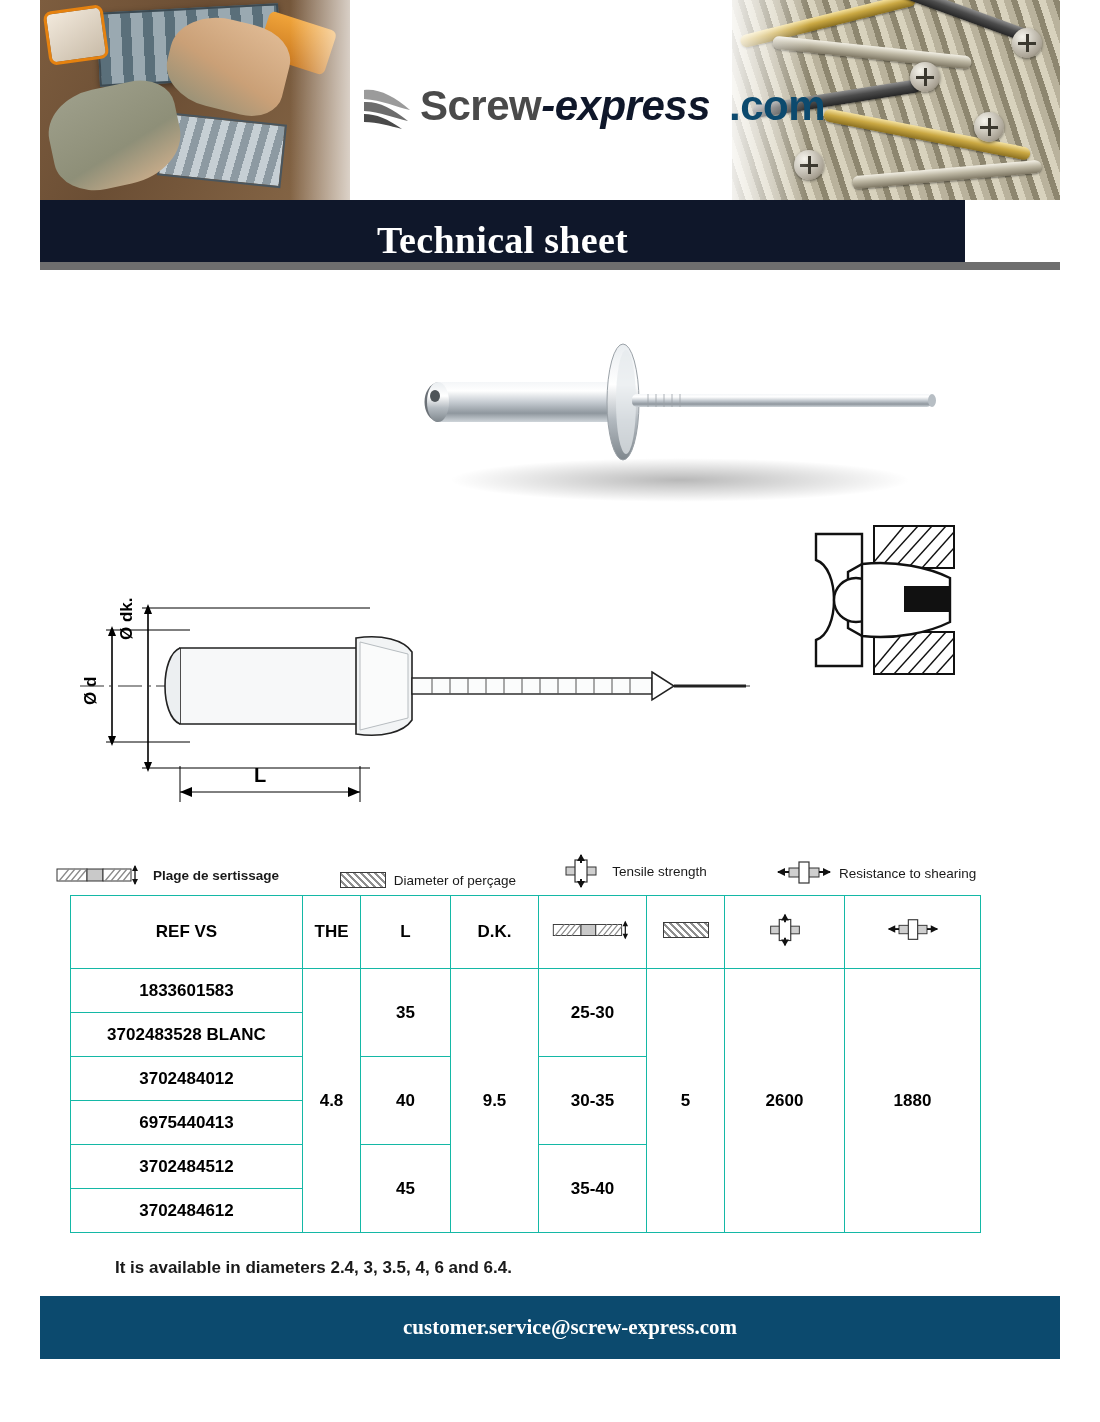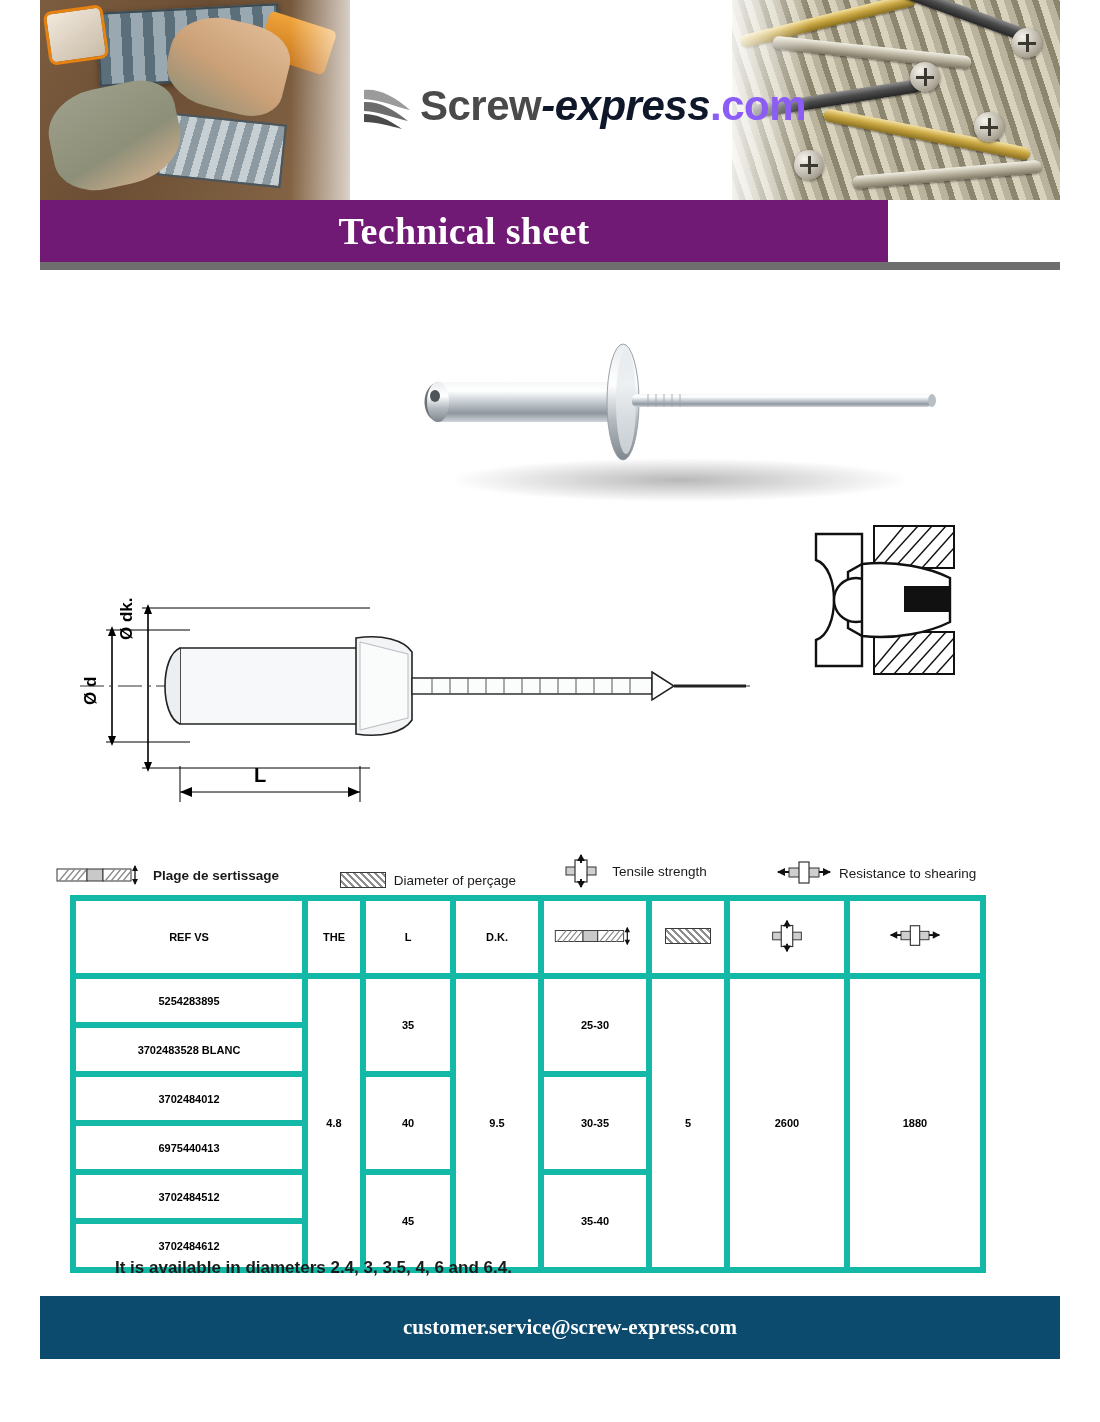--- a/index.html
+++ b/index.html
@@ -151,31 +151,31 @@
   .logo-mark { width: 58px; height: 52px; flex: none; margin-right: 2px; }
   .logo-text {
     font-size: 42px;
     font-weight: bold;
     letter-spacing: -0.5px;
     white-space: nowrap;
     font-family: "Liberation Sans", sans-serif;
   }
   .logo-text .part1 { color: #4a4a4a; }
   .logo-text .part2 { color: #0f172a; font-style: italic; }
-  .logo-text .part3 { color: #8b5cf6; }
+  .logo-text .part3 { color: #0c4a6e; margin-left: 19px; }
 
   .title-bar {
     position: absolute;
     left: 40px;
     top: 200px;
-    width: 848px;
+    width: 925px;
     height: 62px;
-    background: #701a75;
+    background: #0f172a;
     display: flex;
-    align-items: center;
+    align-items: flex-end;
     justify-content: center;
   }
   .title-bar .title {
     color: #ffffff;
     font-size: 38px;
     font-weight: bold;
     font-family: "Liberation Serif", serif;
     letter-spacing: .3px;
   }
   .title-underline {
@@ -247,24 +247,24 @@
     left: 70px;
     top: 895px;
     width: 910px;
   }
   table.spec {
     border-collapse: collapse;
     width: 910px;
     table-layout: fixed;
   }
   table.spec th, table.spec td {
-    border: 6px solid #14b8a6;
+    border: 1px solid #14b8a6;
     text-align: center;
     vertical-align: middle;
-    font-size: 11px;
+    font-size: 17px;
     font-weight: bold;
     color: #000000;
     padding: 0;
   }
   table.spec thead th { height: 72px; }
   table.spec tbody td { height: 43px; }
   .c-ref   { width: 232px; }
   .c-the   { width: 58px; }
   .c-l     { width: 90px; }
   .c-dk    { width: 88px; }
@@ -586,21 +586,21 @@
             <line x1="1" y1="14" x2="12" y2="14" stroke="#111" stroke-width="2"></line>
             <polygon points="0,14 8,10 8,18" fill="#111"></polygon>
             <line x1="42" y1="14" x2="53" y2="14" stroke="#111" stroke-width="2"></line>
             <polygon points="54,14 46,10 46,18" fill="#111"></polygon>
           </svg>
         </th>
       </tr>
     </thead>
     <tbody>
       <tr>
-        <td>5254283895</td>
+        <td>1833601583</td>
         <td rowspan="6">4.8</td>
         <td rowspan="2">35</td>
         <td rowspan="6">9.5</td>
         <td rowspan="2">25-30</td>
         <td rowspan="6">5</td>
         <td rowspan="6">2600</td>
         <td rowspan="6">1880</td>
       </tr>
       <tr>
         <td>3702483528 BLANC</td>

